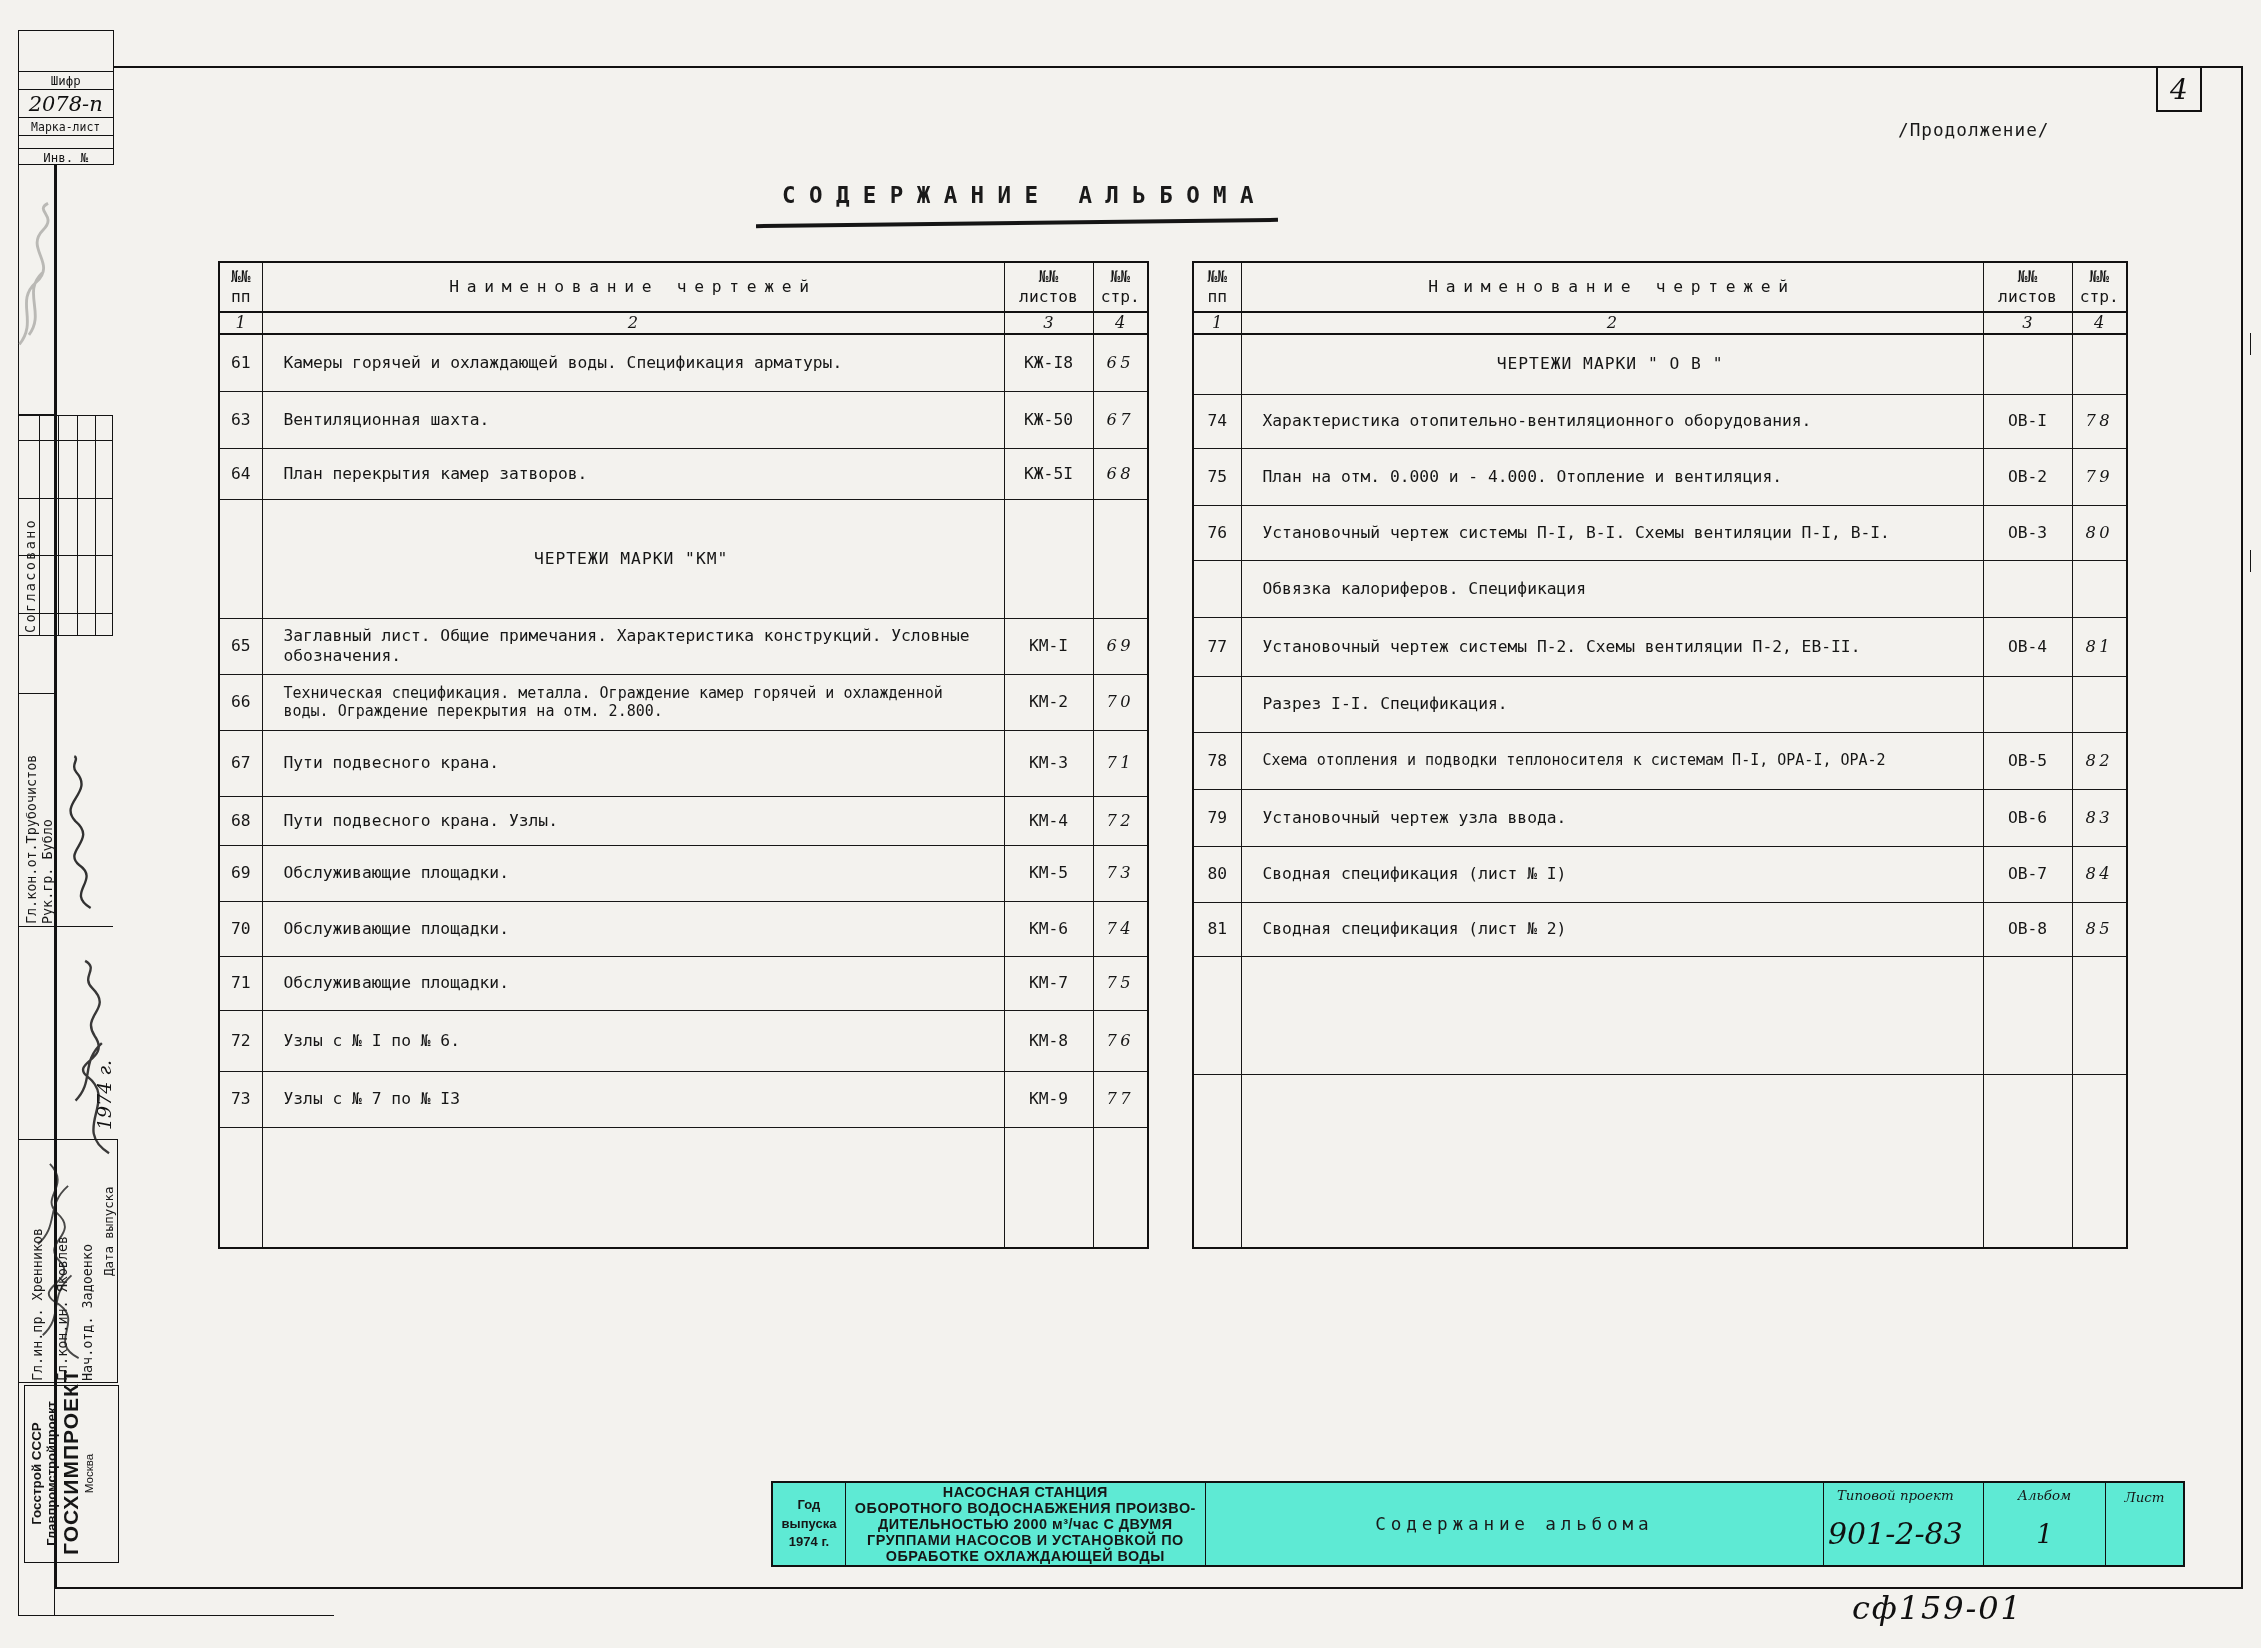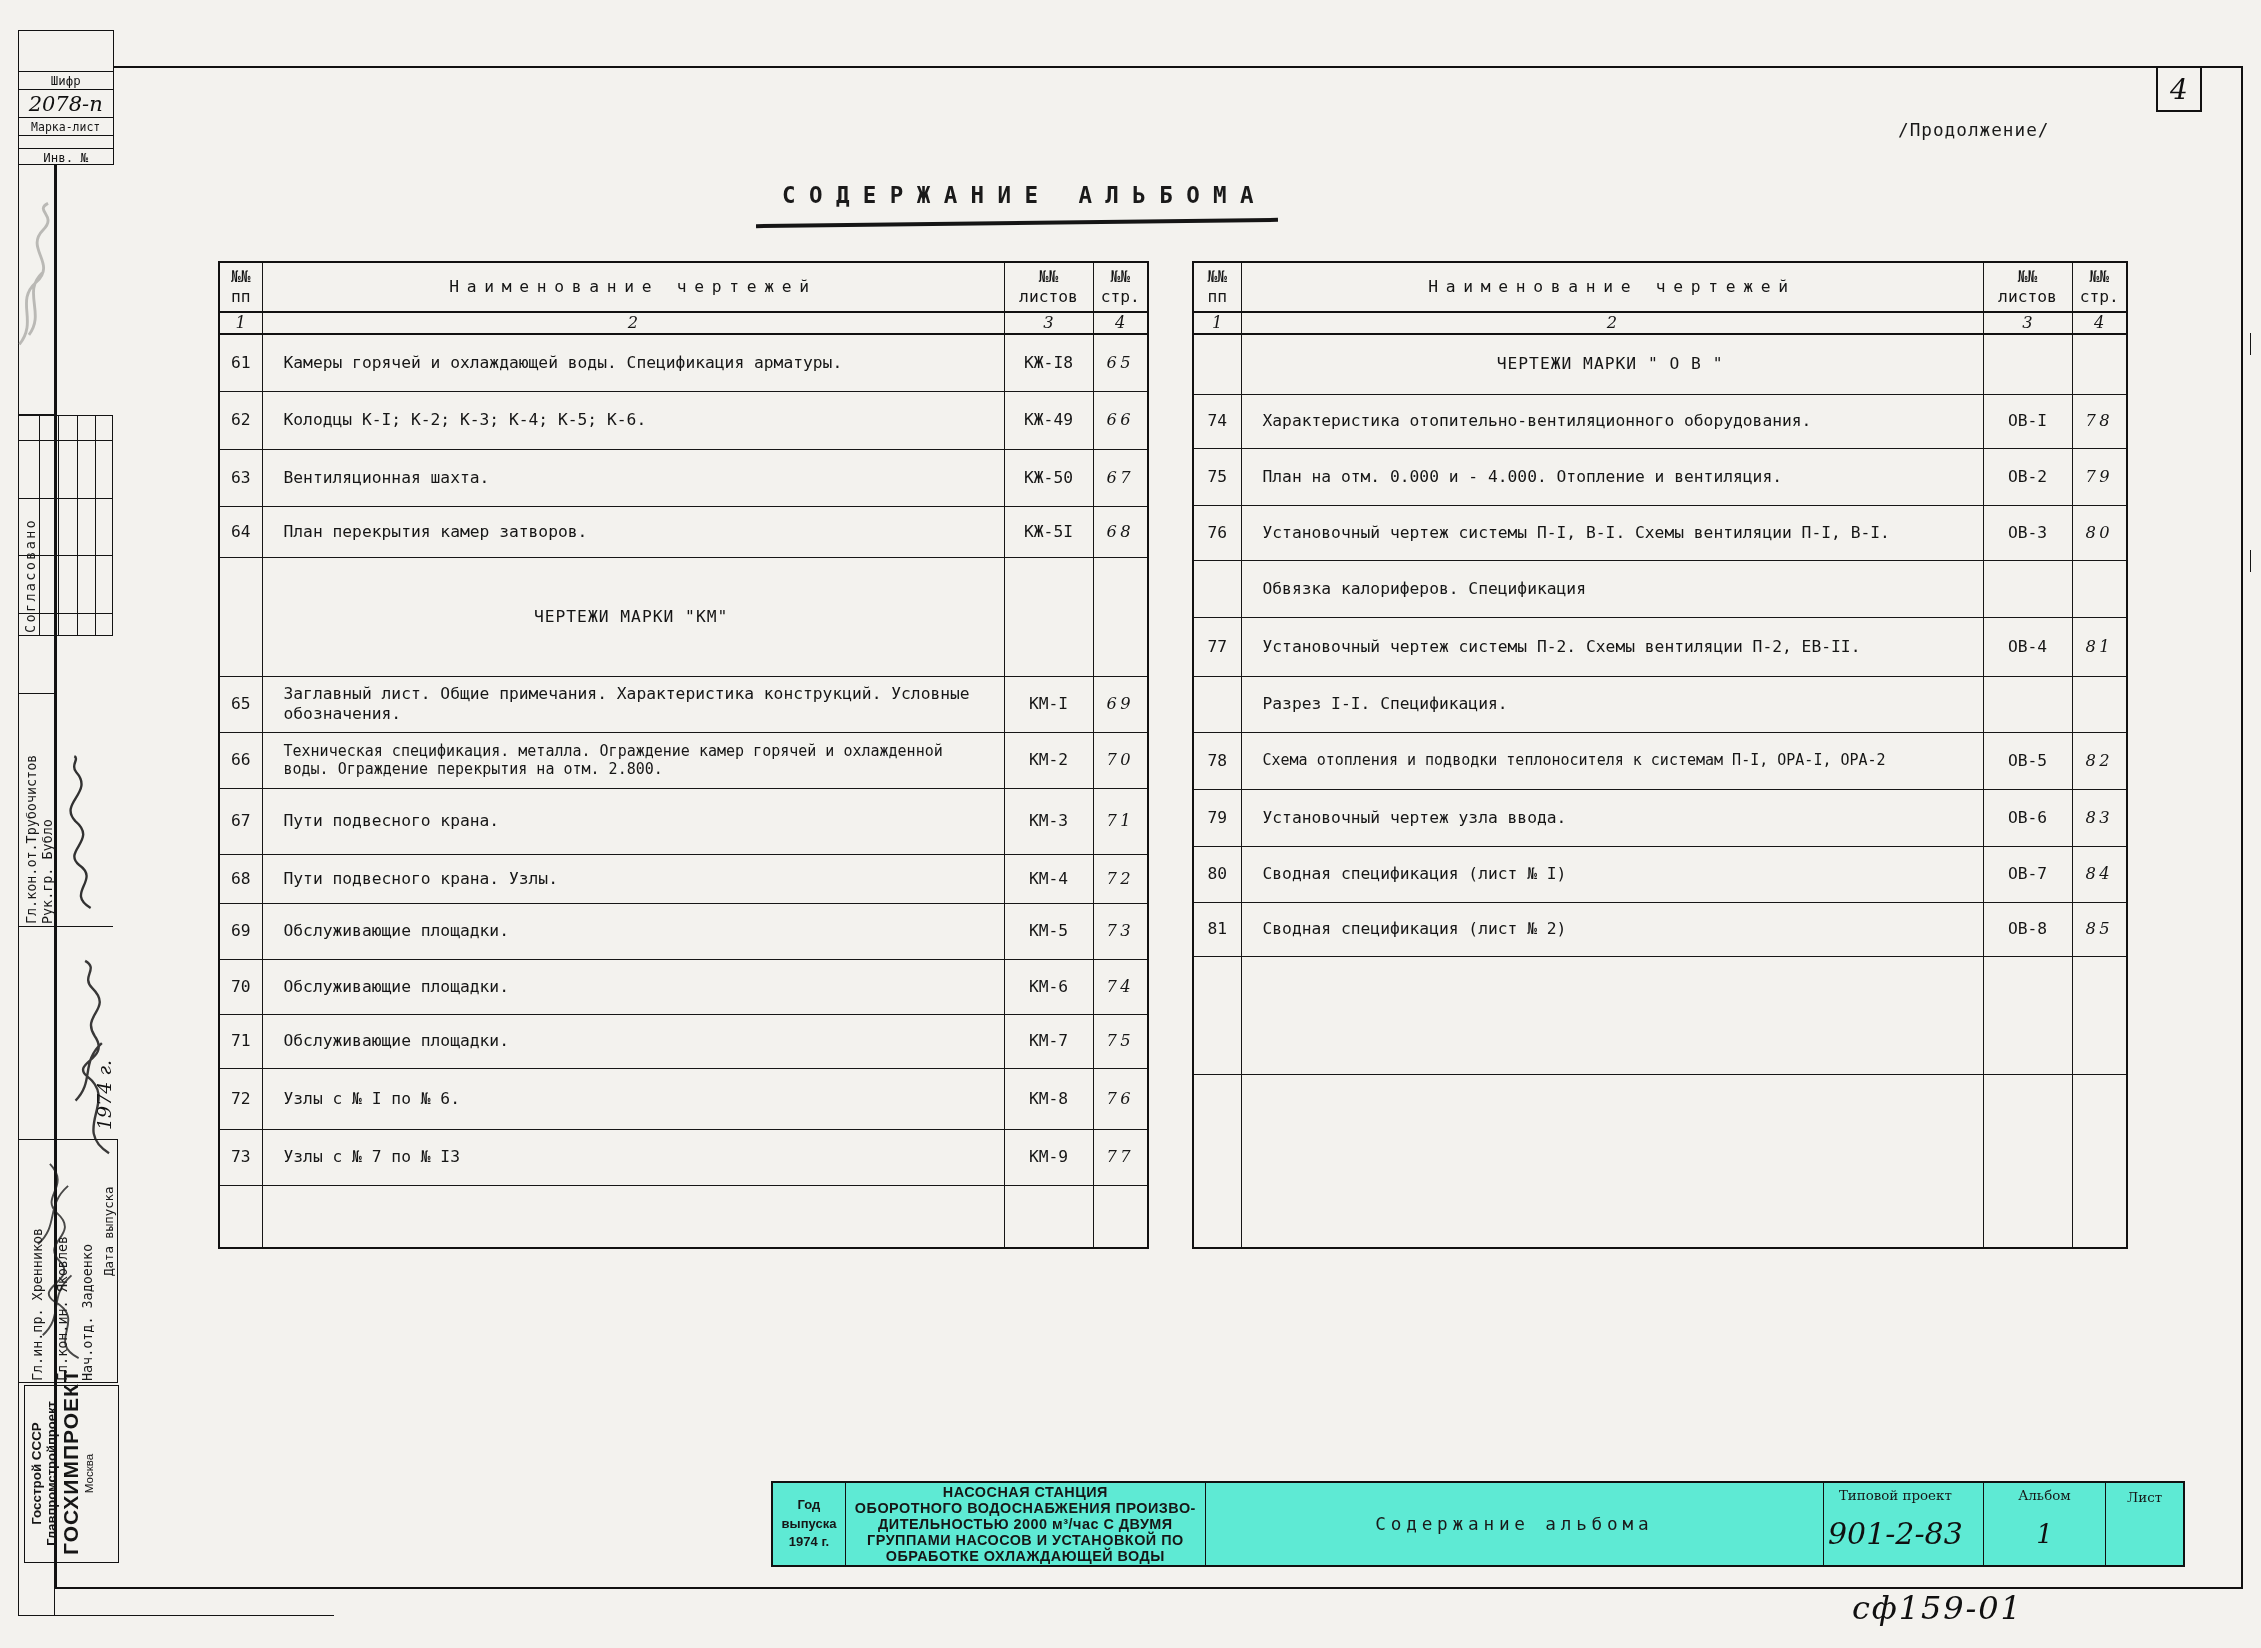--- a/index.html
+++ b/index.html
@@ -42,21 +42,21 @@
   .tb-cell{height:100%;border-left:1.9px solid #111;display:flex;flex-direction:column;
            align-items:center;justify-content:center;text-align:center;}
   .tb-cell:first-child{border-left:none;}
   .tb-year{width:73px;font-family:"Liberation Sans",sans-serif;font-size:13px;line-height:1.45;font-weight:bold;}
   .tb-title{width:365px;font-family:"Liberation Sans",sans-serif;font-weight:bold;
             font-size:14.4px;line-height:16px;letter-spacing:0.5px;}
   .tb-doc{width:627px;font-size:17.7px;letter-spacing:4.8px;}
   .tb-type{width:146px;}
   .tb-album{width:124px;margin-left:16px;}
   .tb-list{width:79px;justify-content:flex-start;}
-  .tb-label{font-family:"DejaVu Serif",serif;font-size:13.4px;padding-top:4.8px;}
+  .tb-label{font-family:"DejaVu Serif",serif;font-style:italic;font-size:13.4px;padding-top:4.8px;}
   .tb-value{flex:1;display:flex;align-items:center;justify-content:center;font-size:30px;}
   .tb-list .tb-label{padding-top:6.7px;}
   
   #cstamp{position:absolute;left:17.7px;top:30px;width:96px;height:135px;border:1.9px solid #111;background:#f3f2ee;}
   .cs-row{border-bottom:1.4px solid #111;display:flex;align-items:center;justify-content:center;
           font-size:12.4px;overflow:hidden;}
   
   .vline{position:absolute;background:#141414;width:1.4px;}
   .hline{position:absolute;background:#141414;height:1.4px;}
   #footer-code{position:absolute;left:1852px;top:1589px;font-size:32px;letter-spacing:1.9px;}
@@ -178,26 +178,20 @@
       <td>2</td>
       <td>3</td>
       <td>4</td>
     </tr>
     <tr style="height:57px">
       <td class="c-num">61</td>
       <td class="c-name">Камеры горячей и охлаждающей воды. Спецификация арматуры.</td>
       <td class="c-sheet">КЖ-I8</td>
       <td class="c-page">65</td>
     </tr>
-    <tr style="height:58px">
-      <td class="c-num">62</td>
-      <td class="c-name">Колодцы К-I; К-2; К-3; К-4; К-5; К-6.</td>
-      <td class="c-sheet">КЖ-49</td>
-      <td class="c-page">66</td>
-    </tr>
     <tr style="height:57px">
       <td class="c-num">63</td>
       <td class="c-name">Вентиляционная шахта.</td>
       <td class="c-sheet">КЖ-50</td>
       <td class="c-page">67</td>
     </tr>
     <tr style="height:51px">
       <td class="c-num">64</td>
       <td class="c-name">План перекрытия камер затворов.</td>
       <td class="c-sheet">КЖ-5I</td>

